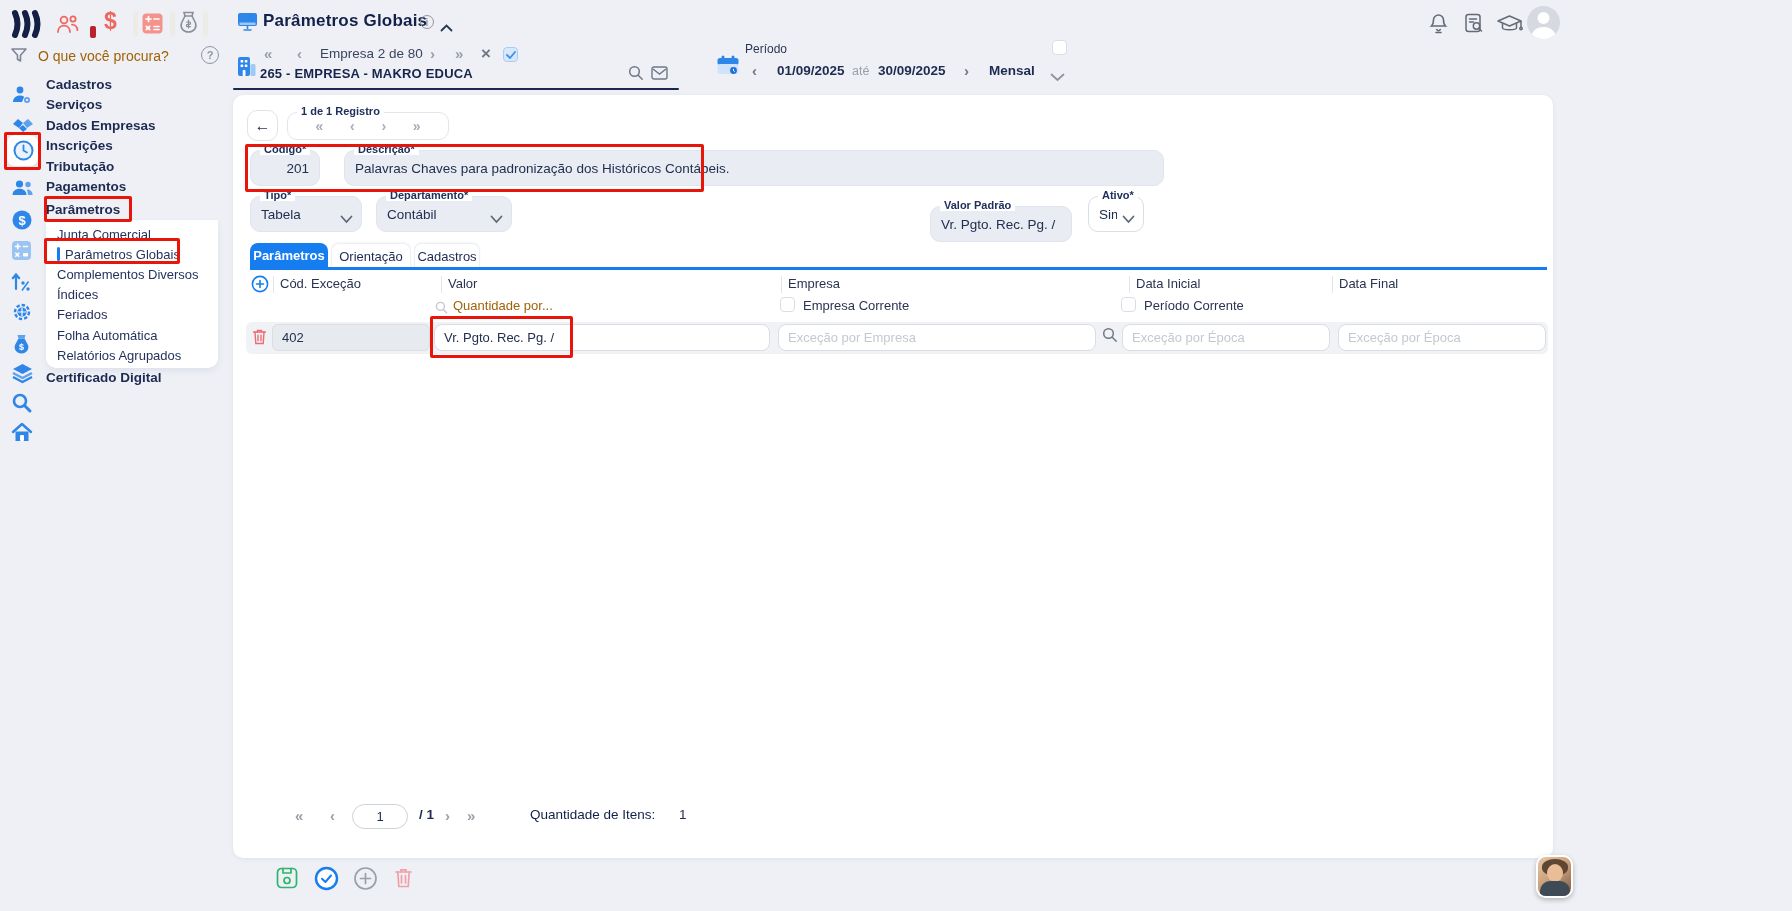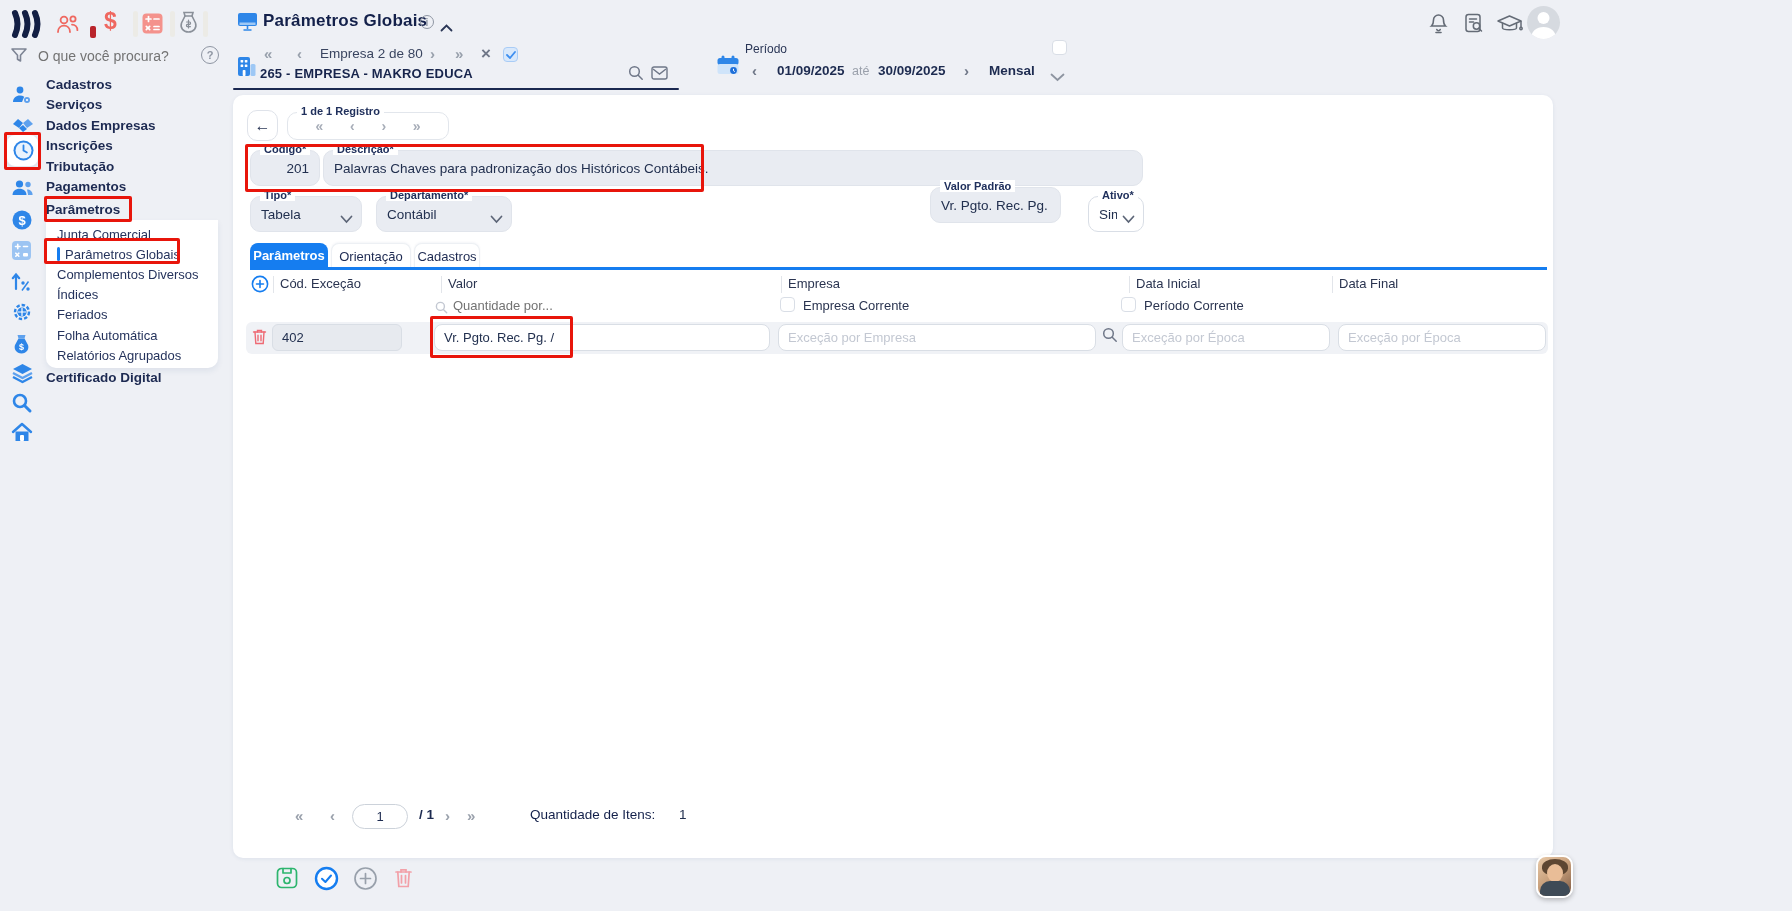--- a/index.html
+++ b/index.html
@@ -9,21 +9,21 @@
   .abs { position:absolute; }
 
   
   .vsep { width:5px; height:26px; background:#ecebe6; border-radius:3px; display:inline-block; }
   .page-title { font-size:17px; font-weight:bold; color:#13204a; letter-spacing:.2px; }
   .circ { display:inline-flex; align-items:center; justify-content:center; border:1.4px solid #8f96a3;
           border-radius:50%; color:#8f96a3; font-size:10px; font-weight:bold; }
   .avatar-top { width:33px; height:33px; border-radius:50%; background:#d6dae0; overflow:hidden; display:flex; align-items:flex-end; justify-content:center; }
 
   
-  .placeholder-text { color:#737373; font-size:14px;text-align:right; }
+  .placeholder-text { color:#a16207; font-size:14px;text-align:right; }
   .nav-glyph { color:#98a0ac; font-size:15px; font-weight:bold; cursor:pointer; }
   .nav-glyph.dark { color:#6f7788; }
   .company-label { color:#3a4560; font-size:13.5px; }
   .company-name { color:#17244c; font-size:13px; font-weight:bold; letter-spacing:.2px; }
   .chk { width:15px; height:15px; border-radius:4px; display:inline-flex; align-items:center; justify-content:center; }
   .chk.checked { background:#d8e8fb; border:1px solid #a9ccf6; }
   .chk.empty { background:#fff; border:1.4px solid #d9dee6; }
   .underline-dark { height:2px; background:#1a2850; border-radius:1px; }
   .period-label { font-size:12px; color:#2a3656; }
   .period-date { font-size:13.5px; font-weight:bold; color:#1d2b50; }
@@ -397,40 +397,40 @@
         <span>‹</span>
         <span>›</span>
         <span>»</span>
       </div>
     </div>
 
     <div class="ffield" style="left:17px;top:55px;width:70px;">
       <label>Código*</label>
       <div class="fval right">201</div>
     </div>
-    <div class="ffield" style="left:90px;top:55px;width:820px;">
+    <div class="ffield" style="left:111px;top:55px;width:820px;">
       <label>Descrição*</label>
       <div class="fval noarrow">Palavras Chaves para padronização dos Históricos Contábeis.</div>
     </div>
 
     <div class="ffield" style="left:17px;top:101px;width:112px;">
       <label>Tipo*</label>
       <div class="fval">Tabela</div>
       <span class="ddarrow"><svg width="13" height="9" viewBox="0 0 13 9">
             <polyline points="1.5,1.5 6.5,7 11.5,1.5" fill="none" stroke="#5c6577" stroke-width="1.7" stroke-linecap="round"></polyline>
           </svg></span>
     </div>
     <div class="ffield" style="left:143px;top:101px;width:136px;">
       <label>Departamento*</label>
       <div class="fval">Contábil</div>
       <span class="ddarrow"><svg width="13" height="9" viewBox="0 0 13 9">
             <polyline points="1.5,1.5 6.5,7 11.5,1.5" fill="none" stroke="#5c6577" stroke-width="1.7" stroke-linecap="round"></polyline>
           </svg></span>
     </div>
-    <div class="ffield" style="left:697px;top:92px;width:131px;">
+    <div class="ffield" style="left:697px;top:111px;width:142px;">
       <label>Valor Padrão</label>
       <div class="fval noarrow">Vr. Pgto. Rec. Pg. /</div>
     </div>
     <div class="ffield white" style="left:855px;top:101px;width:56px;">
       <label>Ativo*</label>
       <div class="fval">Sim</div>
       <span class="ddarrow"><svg width="13" height="9" viewBox="0 0 13 9">
             <polyline points="1.5,1.5 6.5,7 11.5,1.5" fill="none" stroke="#5c6577" stroke-width="1.7" stroke-linecap="round"></polyline>
           </svg></span>
     </div>
@@ -473,21 +473,21 @@
     <span class="abs" style="left:19px;top:233px;">
       <svg width="15" height="18" viewBox="0 0 15 18">
           <g stroke="#ee6a74" stroke-width="1.4" fill="none" stroke-linecap="round">
             <path d="M1.5 4h12"></path>
             <path d="M5.5 4V2.4h4V4"></path>
             <path d="M3 4l.8 11.5h7.4L12 4"></path>
             <path d="M6 7.2v5.6 M9 7.2v5.6"></path>
           </g>
         </svg>
     </span>
-    <input class="cell gray abs" style="left: 39px; top: 229px; width: 130px; border-radius: 6px;" value="402">
+    <input class="cell gray abs" style="left: 39px; top: 229px; width: 158px; border-radius: 6px;" value="402">
     <input class="cell abs" style="left: 201px; top: 229px; width: 336px;" value="Vr. Pgto. Rec. Pg. /">
     <input class="cell abs" style="left: 545px; top: 229px; width: 318px;" placeholder="Exceção por Empresa">
     <span class="abs" style="left:869px;top:232px;">
       <svg width="16" height="16" viewBox="0 0 16 16">
           <circle cx="6.5" cy="6.5" r="4.8" fill="none" stroke="#6f7788" stroke-width="1.5"></circle>
           <path d="M10.2 10.2l4 4" stroke="#6f7788" stroke-width="1.5" stroke-linecap="round"></path>
         </svg>
     </span>
     <input class="cell abs" style="left: 889px; top: 229px; width: 208px;" placeholder="Exceção por Época">
     <input class="cell abs" style="left: 1105px; top: 229px; width: 208px;" placeholder="Exceção por Época">

